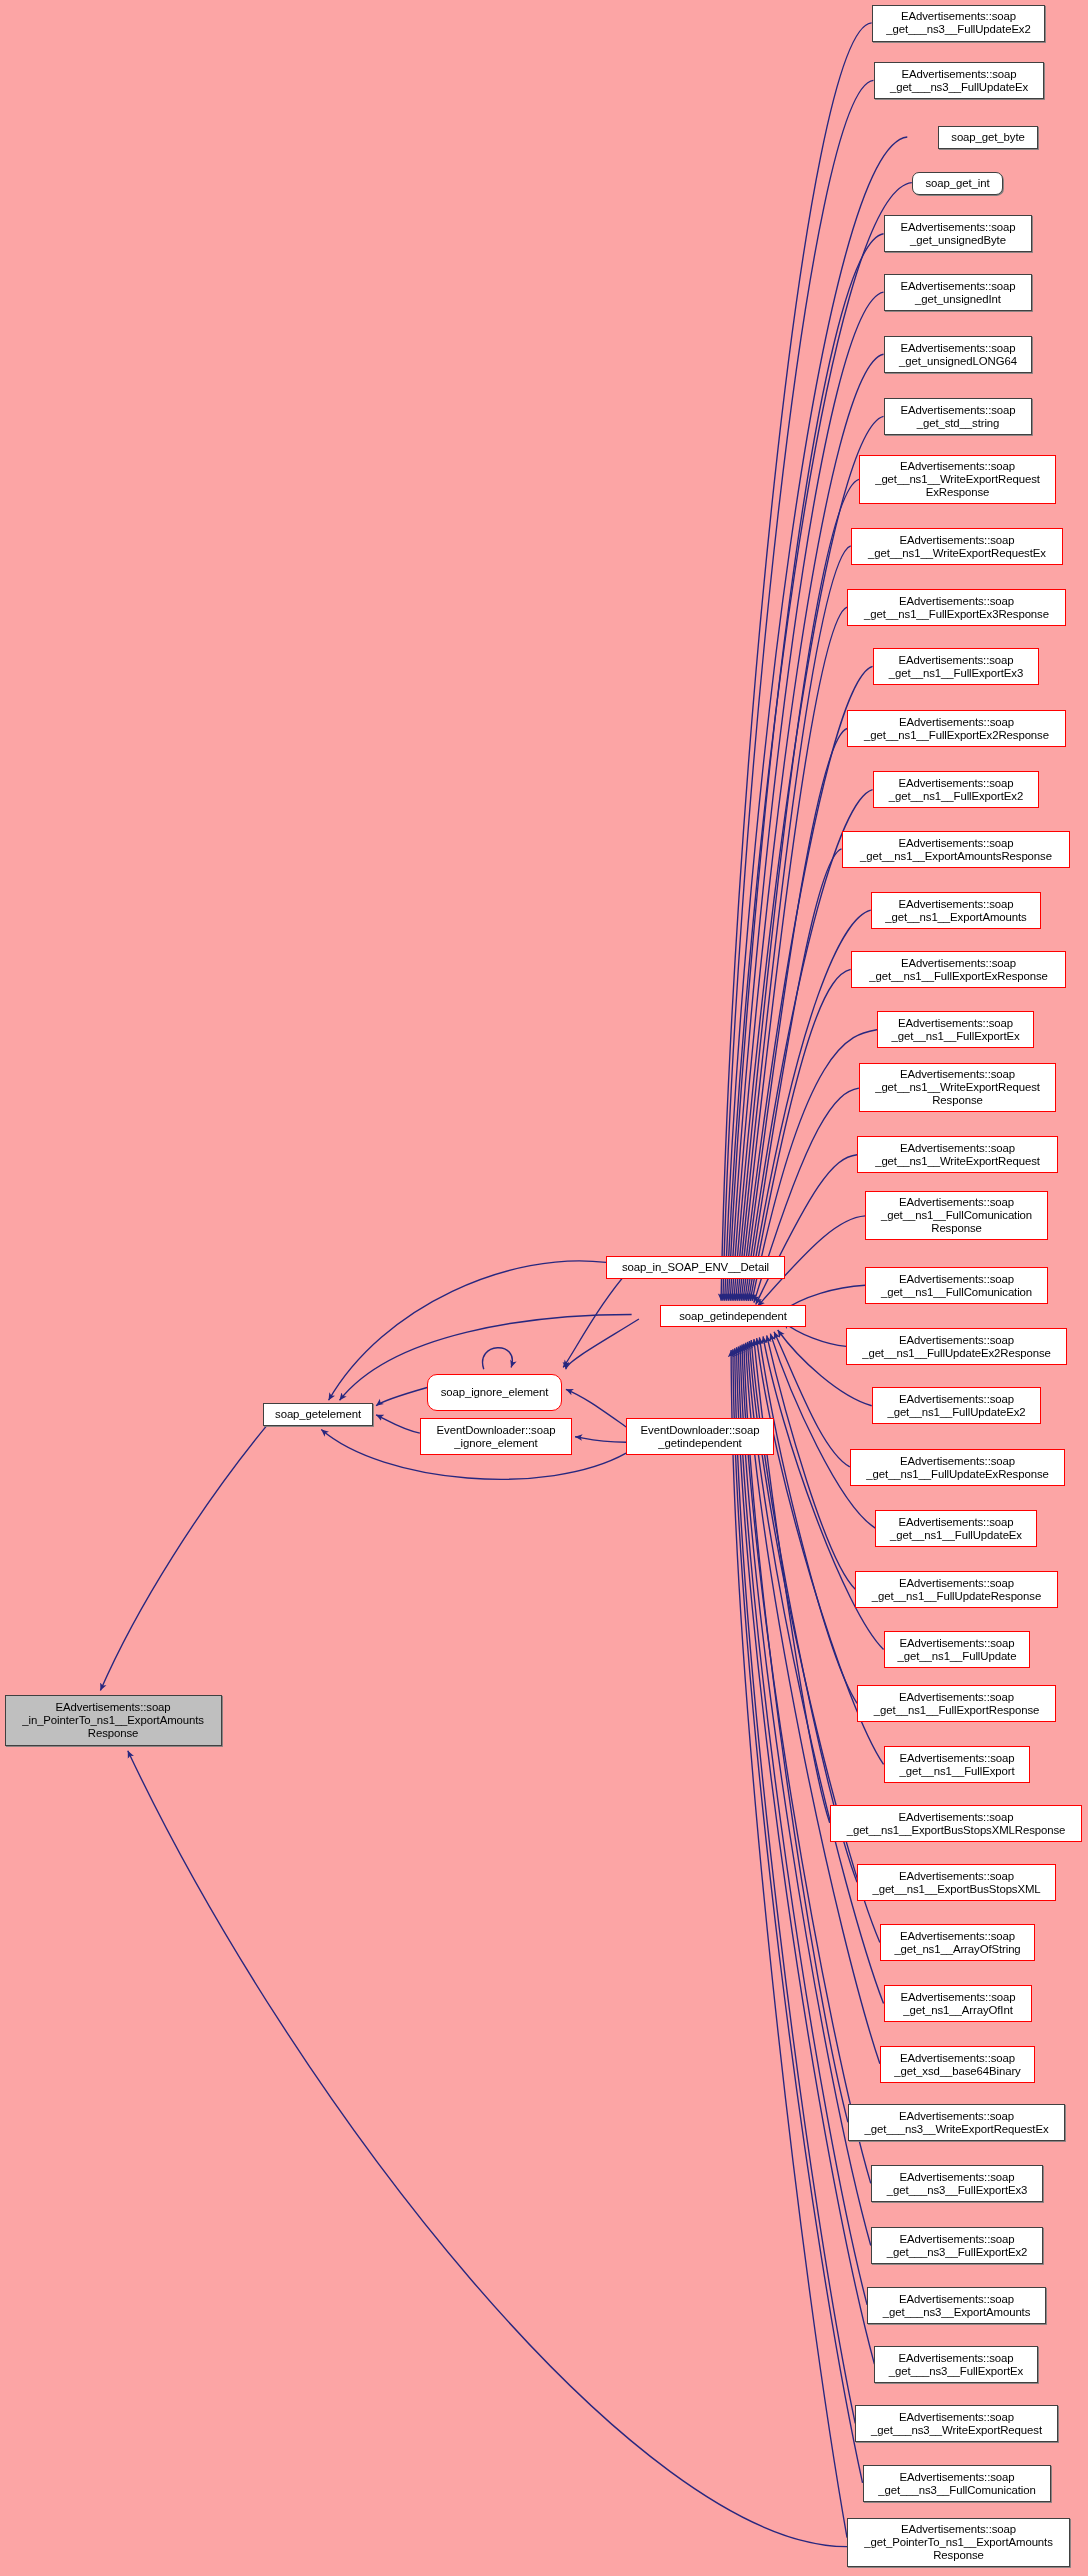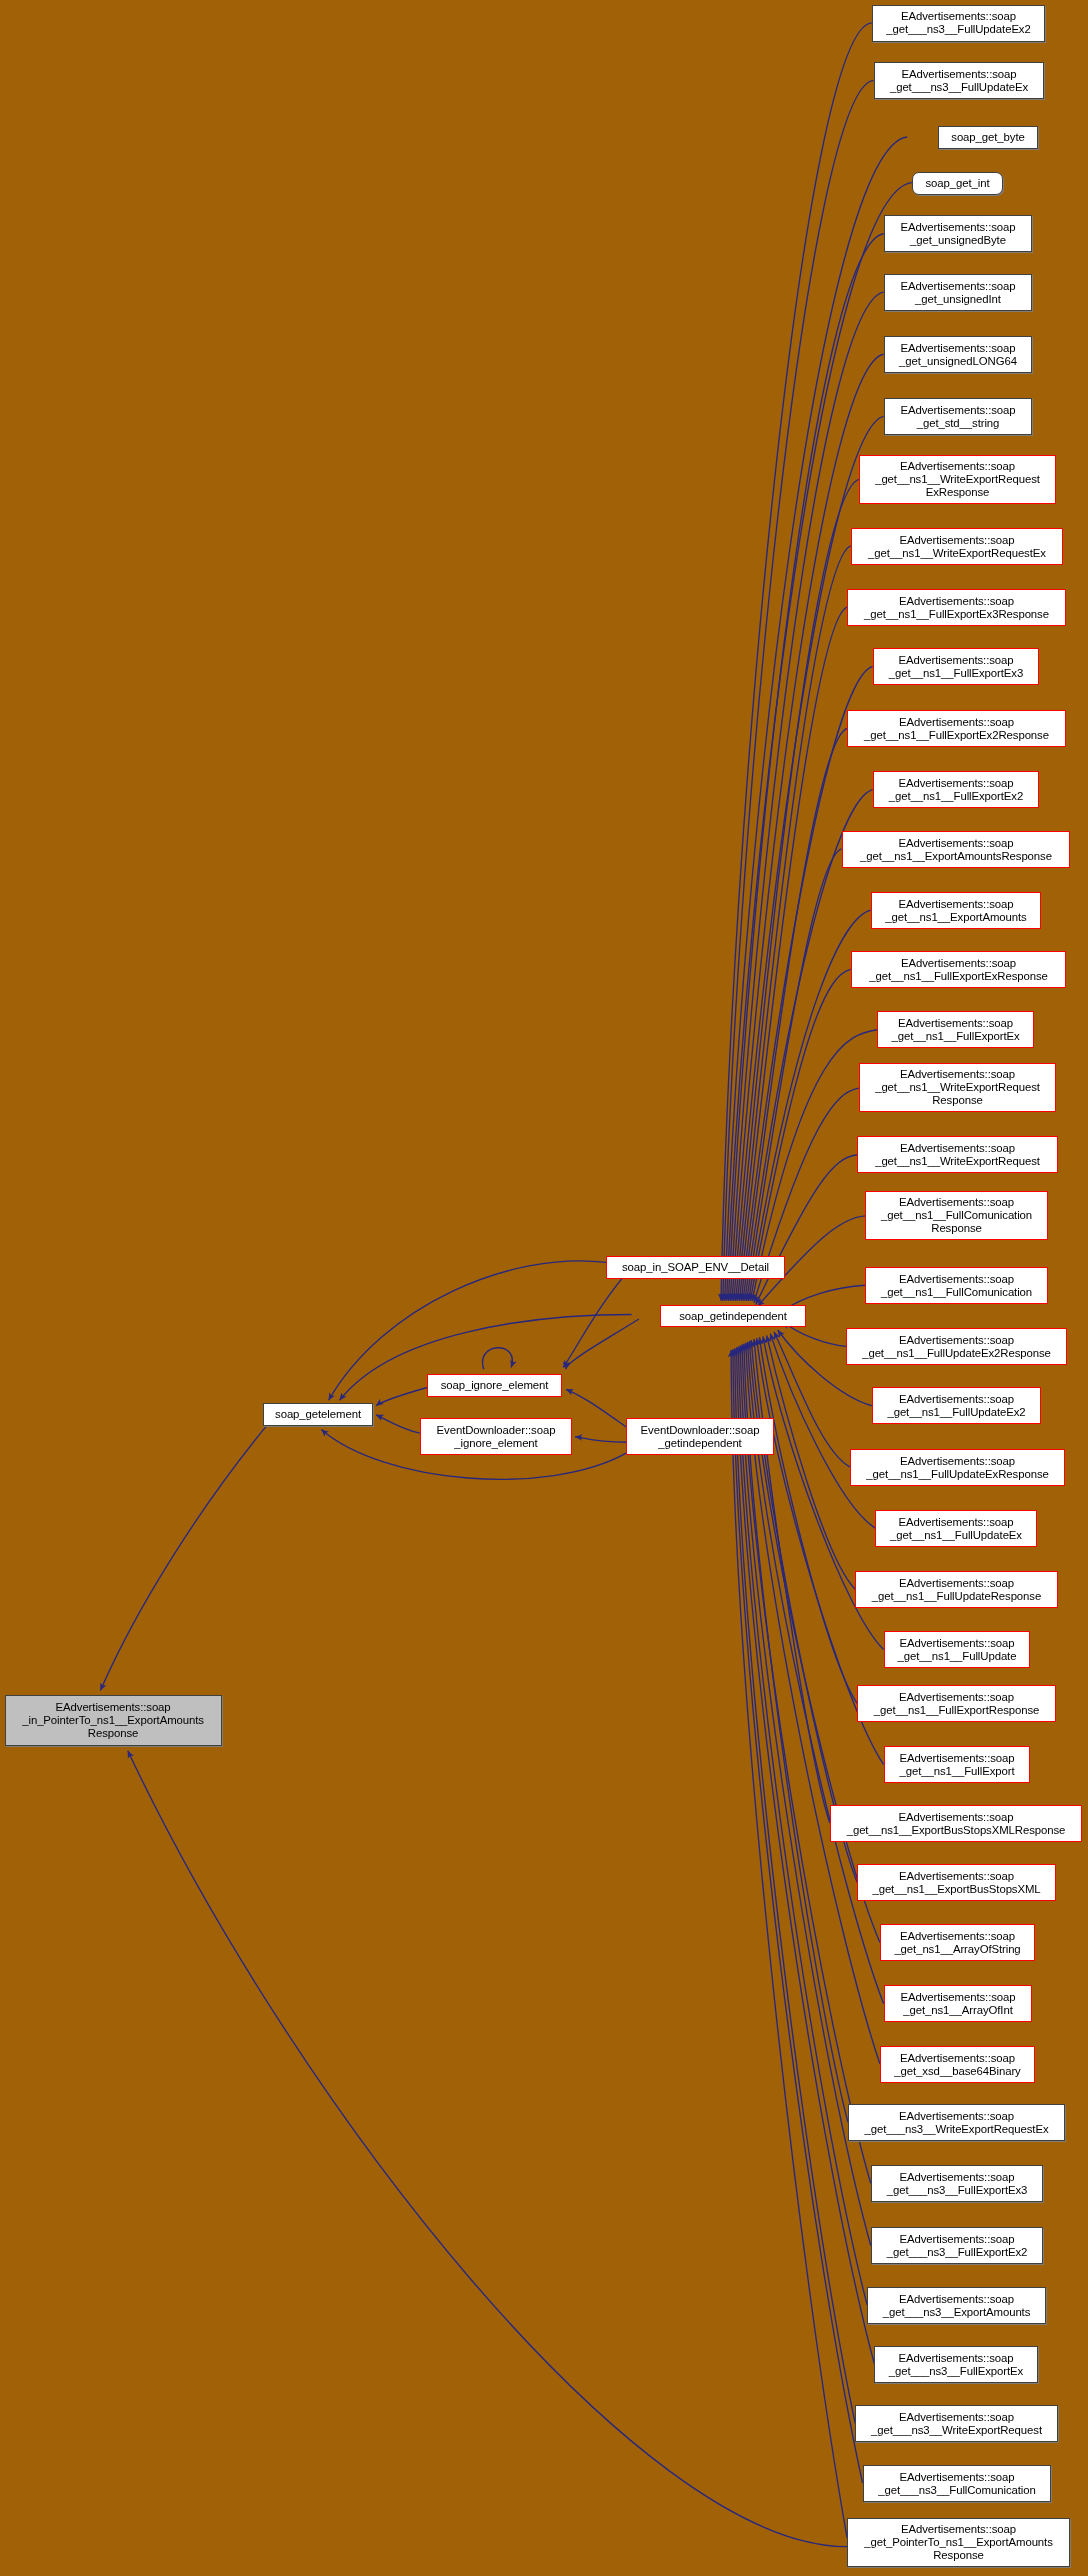--- a/index.html
+++ b/index.html
@@ -1,20 +1,20 @@
 <!DOCTYPE html>
 <html style="font-size:14.6px"><head>
 <meta charset="utf-8">
 <title>Call graph</title>
 <style>
   html,body{margin:0;padding:0;background:#ffffff;}
   #canvas{
     position:relative;
     width:1088px;height:2576px;
-    background:#a16207;
+    background:#fca5a5;
     font-family:"Liberation Sans","DejaVu Sans",sans-serif;
     overflow:hidden;
   }
   svg#edges{position:absolute;left:0;top:0;width:1088px;height:2576px;}
   .node{
     position:absolute;
     box-sizing:border-box;
     display:flex;align-items:center;justify-content:center;
     text-align:center;
     font-size:11.4px;
@@ -201,21 +201,21 @@
   <div class="node grey" style="left:855px;top:2405px;width:203px;height:37px;">EAdvertisements::soap
 _get___ns3__WriteExportRequest</div>
   <div class="node grey" style="left:863px;top:2465px;width:188px;height:37px;">EAdvertisements::soap
 _get___ns3__FullComunication</div>
   <div class="node grey" style="left:847px;top:2518px;width:223px;height:49px;">EAdvertisements::soap
 _get_PointerTo_ns1__ExportAmounts
 Response</div>
 
   <div class="node red" style="left:606px;top:1256px;width:179px;height:23px;">soap_in_SOAP_ENV__Detail</div>
   <div class="node red" style="left:660px;top:1305px;width:146px;height:22px;">soap_getindependent</div>
-  <div class="node red" style="left:427px;top:1374px;width:135px;height:23px;">soap_ignore_element</div>
+  <div class="node red" style="left:427px;top:1374px;width:135px;height:37px;border-radius:10px;">soap_ignore_element</div>
   <div class="node grey" style="left:263px;top:1403px;width:110px;height:23px;">soap_getelement</div>
   <div class="node red" style="left:420px;top:1418px;width:152px;height:37px;">EventDownloader::soap
 _ignore_element</div>
   <div class="node red" style="left:626px;top:1418px;width:148px;height:37px;">EventDownloader::soap
 _getindependent</div>
 
   <div class="node current" style="left:4.6px;top:1695px;width:217px;height:51px;">EAdvertisements::soap
 _in_PointerTo_ns1__ExportAmounts
 Response</div>
 

